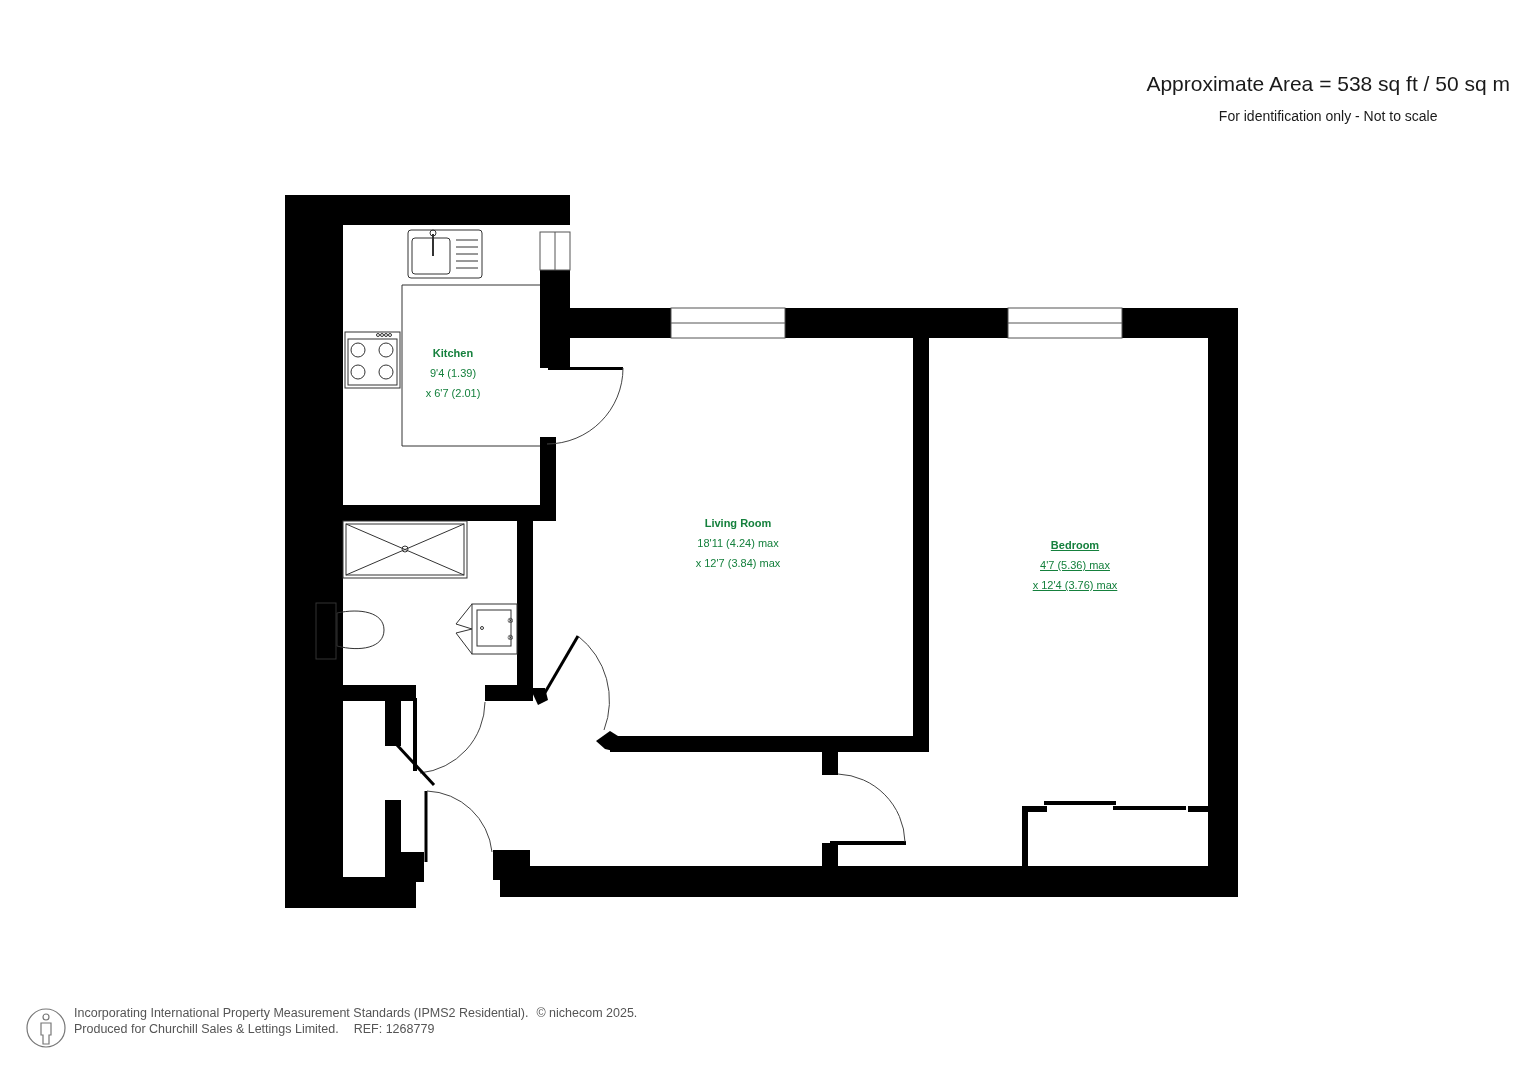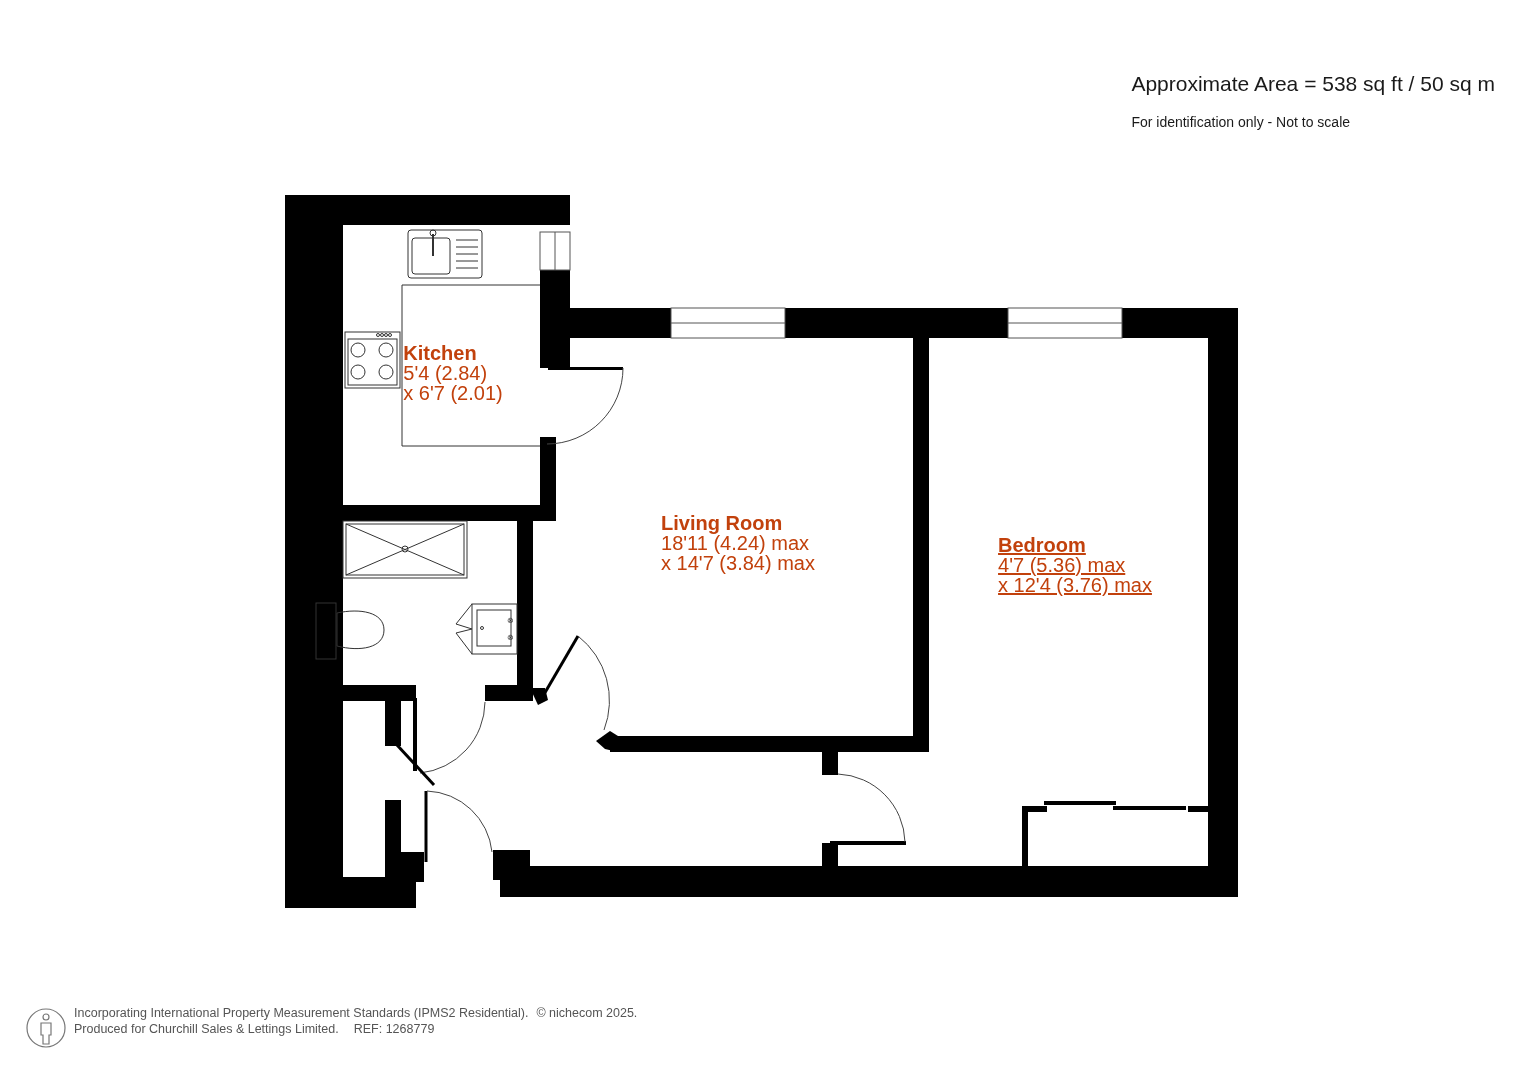--- a/index.html
+++ b/index.html
@@ -1,21 +1,21 @@
 <!DOCTYPE html>
 <html><head>
 <meta charset="utf-8">
 <style>
   html, body { margin: 0; padding: 0; background: #ffffff; }
   body { width: 1527px; height: 1080px; position: relative; overflow: hidden; font-family: "Liberation Sans", sans-serif; color: #000; }
-  .header { position: absolute; right: 32px; top: 72px; text-align: left; }
+  .header { position: absolute; right: 17px; top: 72px; text-align: center; }
   .area { font-size: 21px; color: #1a1a1a; }
-  .disclaimer { font-size: 14px; margin-top: 18px; color: #1a1a1a; }
+  .disclaimer { font-size: 14px; margin-top: 12px; color: #1a1a1a; }
   .plan { position: absolute; left: 0; top: 0; width: 1527px; height: 1080px; }
-  .room-label { position: absolute; text-align: left; font-size: 20px; line-height: 20px; color: #c2410c; transform: translateX(-50%); white-space: nowrap; }
+  .room-label { position: absolute; text-align: center; font-size: 11px; line-height: 20px; color: #15803d; transform: translateX(-50%); white-space: nowrap; }
   .room-name { font-weight: bold; }
   .footer { position: absolute; left: 26px; top: 1006px; display: flex; align-items: flex-start; }
   .footer-icon { width: 40px; height: 44px; }
   .footer-text { margin-left: 8px; font-size: 12.5px; line-height: 15.5px; color: #555; }
   .copyright { margin-left: 8px; }
   .ref { margin-left: 15px; }
 </style>
 </head>
 <body>
 
@@ -162,28 +162,28 @@
   </g>
 
   <g fill="#000">
     <rect x="1044" y="801" width="72" height="4"></rect>
     <rect x="1113" y="806" width="73" height="4"></rect>
   </g>
 </svg>
 
 <div class="room-label" style="left:453px; top:343px;">
   <div class="room-name">Kitchen</div>
-  <div>5'4 (2.84)</div>
+  <div>9'4 (1.39)</div>
   <div>x 6'7 (2.01)</div>
 </div>
 
 <div class="room-label" style="left:738px; top:513px;">
   <div class="room-name">Living Room</div>
   <div>18'11 (4.24) max</div>
-  <div>x 14'7 (3.84) max</div>
+  <div>x 12'7 (3.84) max</div>
 </div>
 
 <div class="room-label" style="left:1075px; top:535px;text-decoration:underline;">
   <div class="room-name">Bedroom</div>
   <div>4'7 (5.36) max</div>
   <div>x 12'4 (3.76) max</div>
 </div>
 
 <div class="footer">
   <svg class="footer-icon" viewBox="0 0 40 44">

